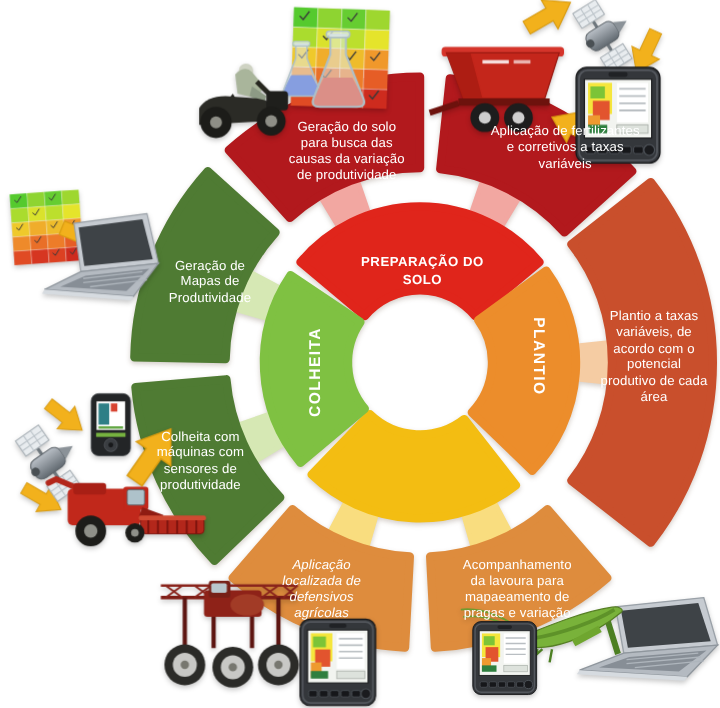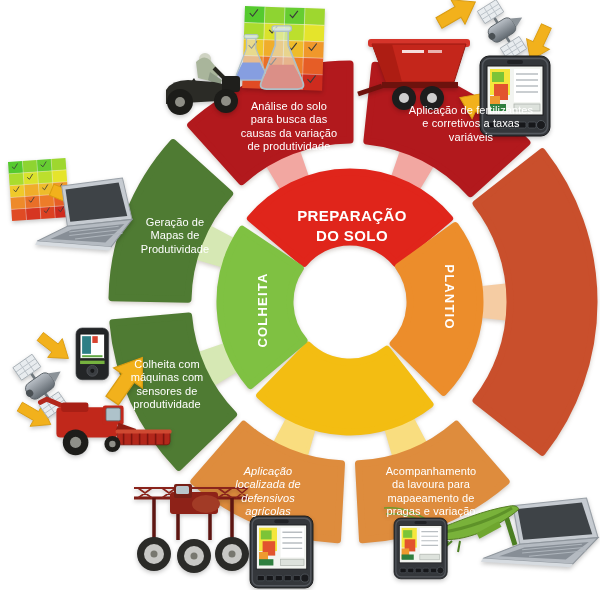--- a/index.html
+++ b/index.html
@@ -4,21 +4,21 @@
 <style>
   * { margin:0; padding:0; box-sizing:border-box; }
   html,body { background:#fff; }
   body { font-family:"Liberation Sans", sans-serif; }
   .stage { position:relative; width:600px; height:590px; background:#fff; overflow:hidden; }
   .stage svg { position:absolute; left:0; top:0; }
   #ring-group { filter: drop-shadow(0 2px 2px rgba(60,30,10,.22)); }
   #illos { filter: drop-shadow(0 2px 2px rgba(0,0,0,.22)); }
   .lbl { position:absolute; color:#fff; text-align:center; line-height:1.22;
          transform:translate(-50%,-50%); font-size:11px; letter-spacing:.1px; }
-  .lbl.big { font-weight:bold; font-size:15px; line-height:1.32; letter-spacing:.4px; }
+  .lbl.big { font-weight:bold; font-size:11px; line-height:1.32; letter-spacing:.4px; }
   .lbl.mid { font-weight:bold; font-size:11.5px; line-height:1.4; letter-spacing:.4px; }
   .lbl.vert-cw  { transform:translate(-50%,-50%) rotate(90deg);  font-weight:bold; font-size:13px; letter-spacing:1.2px; white-space:nowrap; }
   .lbl.vert-ccw { transform:translate(-50%,-50%) rotate(-90deg); font-weight:bold; font-size:13px; letter-spacing:1.2px; white-space:nowrap; }
 </style>
 </head>
 <body>
 
 <div class="stage">
 
 <svg width="600" height="590" viewBox="0 0 600 590">
@@ -249,20 +249,21 @@
       </g>
       <use href="#monitor" transform="translate(394,518) scale(0.76)"></use>
     </g>
   </g>
 </svg>
 
 <div class="lbl big" style="left:352px; top:226px; width:112px;">PREPARAÇÃO DO SOLO</div>
 <div class="lbl vert-cw" style="left:449px; top:297px;">PLANTIO</div>
 <div class="lbl vert-ccw" style="left:263px; top:310px;">COLHEITA</div>
 
-<div class="lbl" style="left:289px; top:127px; width:100px;">Análise do solo para busca das causas da variação de produtividade</div>
+<div class="lbl" style="left:289px; top:127px; width:100px;">Geração do solo para busca das causas da variação de produtividade</div>
 <div class="lbl" style="left:440px; top:124px; width:132px;margin-left:31px;">Aplicação de fertilizantes e corretivos a taxas variáveis</div>
+<div class="lbl" style="left:545px; top:298px; width:92px;">Plantio a taxas variáveis, de acordo com o potencial produtivo de cada área</div>
 <div class="lbl" style="left:431px; top:492px; width:100px;">Acompanhamento da lavoura para mapaeamento de pragas e variação</div>
 <div class="lbl" style="left:268px; top:492px; width:92px;font-style:italic;">Aplicação localizada de defensivos agrícolas</div>
 <div class="lbl" style="left:175px; top:236px; width:82px;">Geração de Mapas de Produtividade</div>
 <div class="lbl" style="left:167px; top:385px; width:95px;">Colheita com máquinas com sensores de produtividade</div>
 
 </div>
 
 </body></html>

